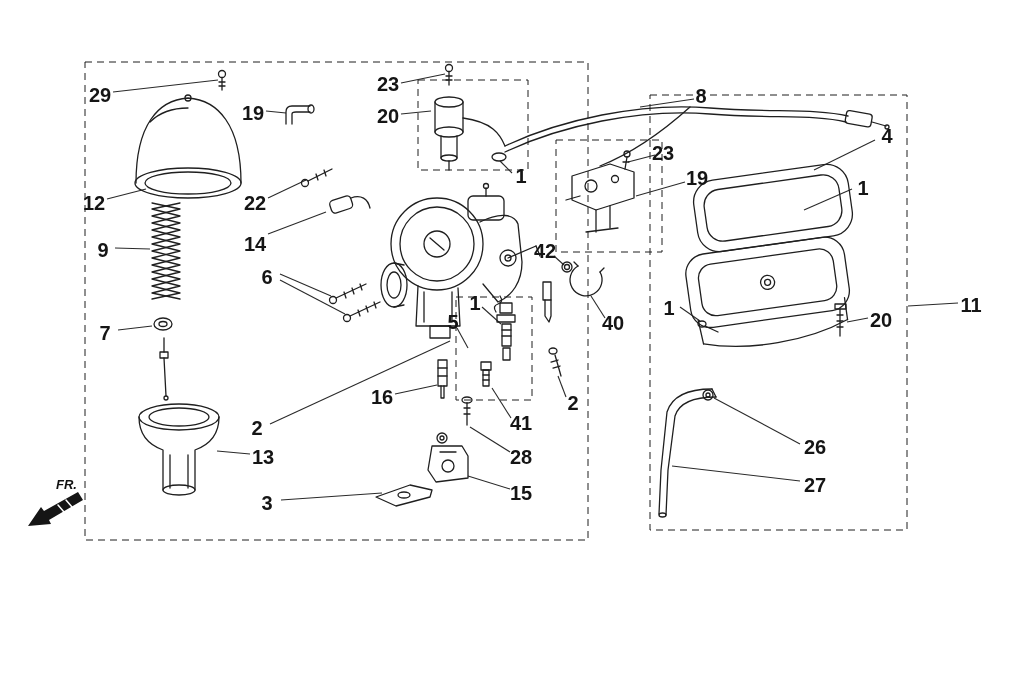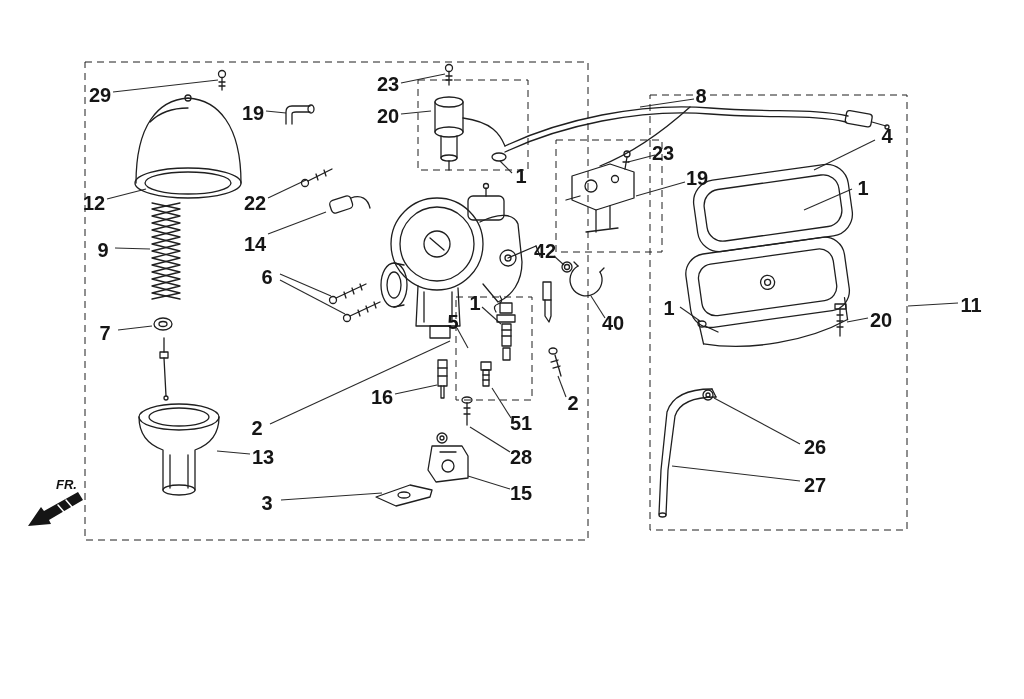--- a/index.html
+++ b/index.html
@@ -345,21 +345,21 @@
   <div class="part-label" style="left:545px;top:251px">42</div>
   <div class="part-label" style="left:669px;top:308px">1</div>
   <div class="part-label" style="left:105px;top:333px">7</div>
   <div class="part-label" style="left:475px;top:303px">1</div>
   <div class="part-label" style="left:453px;top:322px">5</div>
   <div class="part-label" style="left:613px;top:323px">40</div>
   <div class="part-label" style="left:881px;top:320px">20</div>
   <div class="part-label" style="left:971px;top:305px">11</div>
   <div class="part-label" style="left:382px;top:397px">16</div>
   <div class="part-label" style="left:257px;top:428px">2</div>
-  <div class="part-label" style="left:521px;top:423px">51</div>
+  <div class="part-label" style="left:521px;top:423px">41</div>
   <div class="part-label" style="left:573px;top:403px">2</div>
   <div class="part-label" style="left:815px;top:447px">26</div>
   <div class="part-label" style="left:263px;top:457px">13</div>
   <div class="part-label" style="left:521px;top:457px">28</div>
   <div class="part-label" style="left:815px;top:485px">27</div>
   <div class="part-label" style="left:521px;top:493px">15</div>
   <div class="part-label" style="left:267px;top:503px">3</div>
 
 </div>
 

